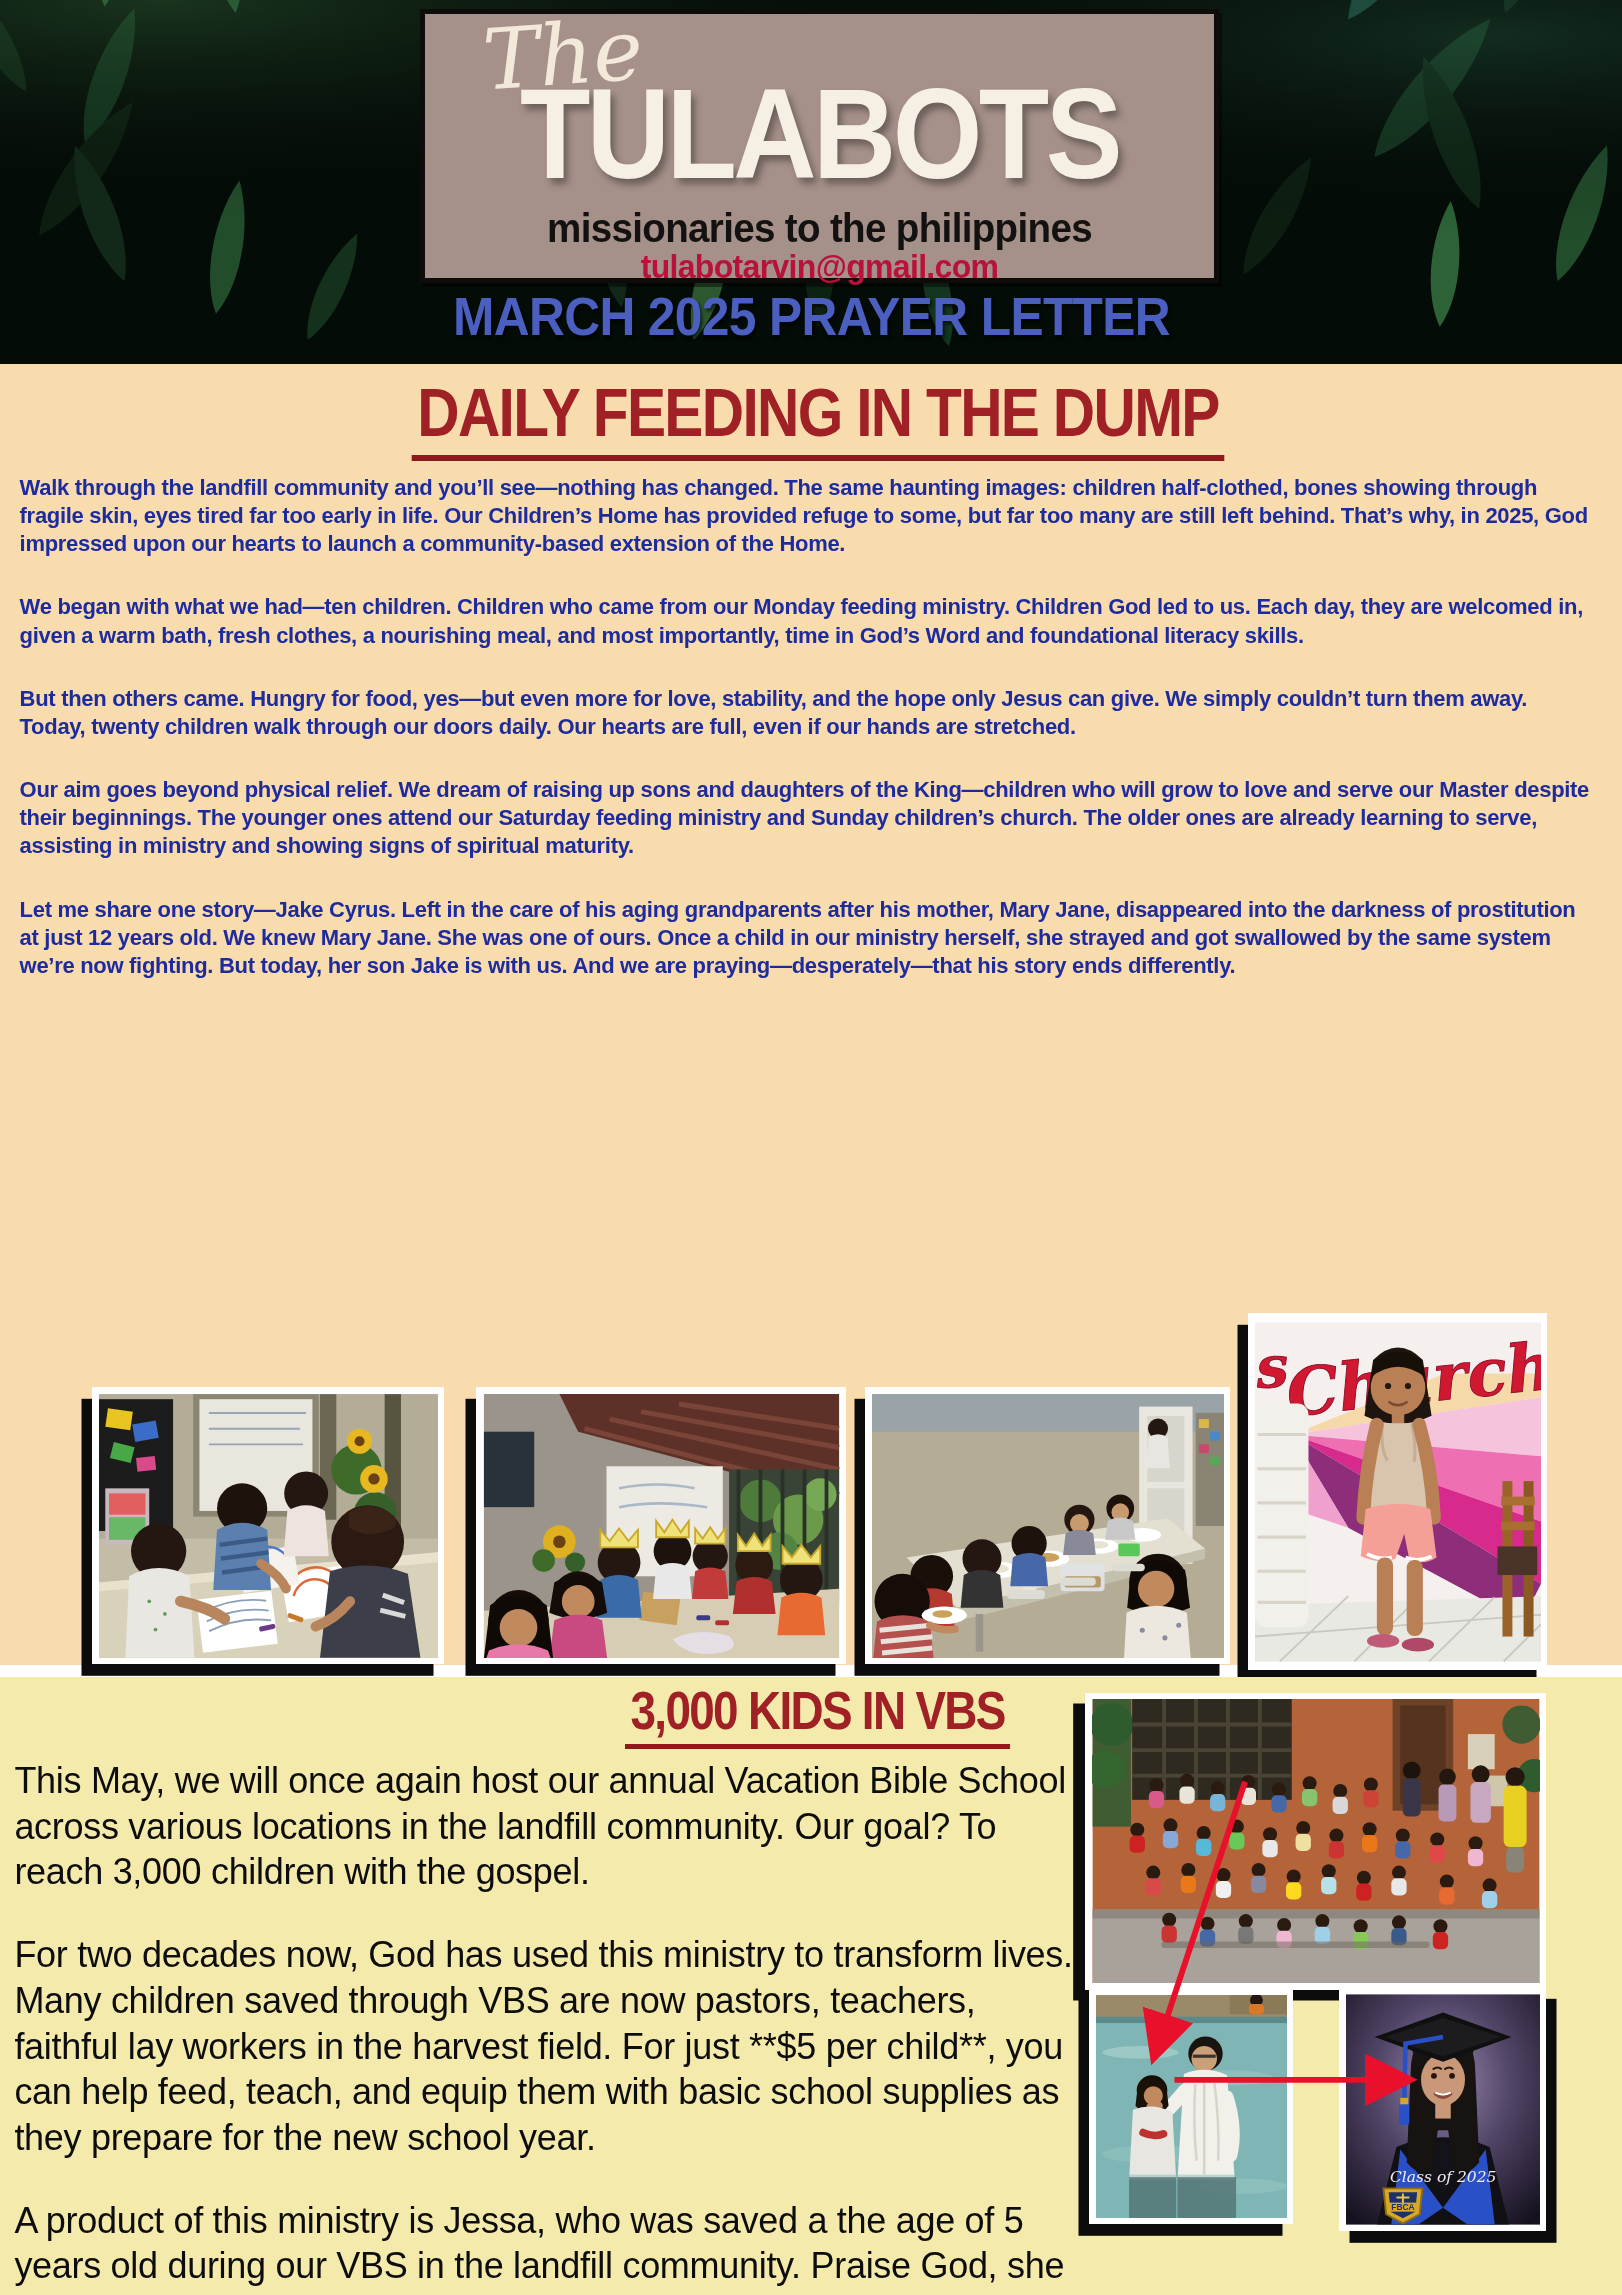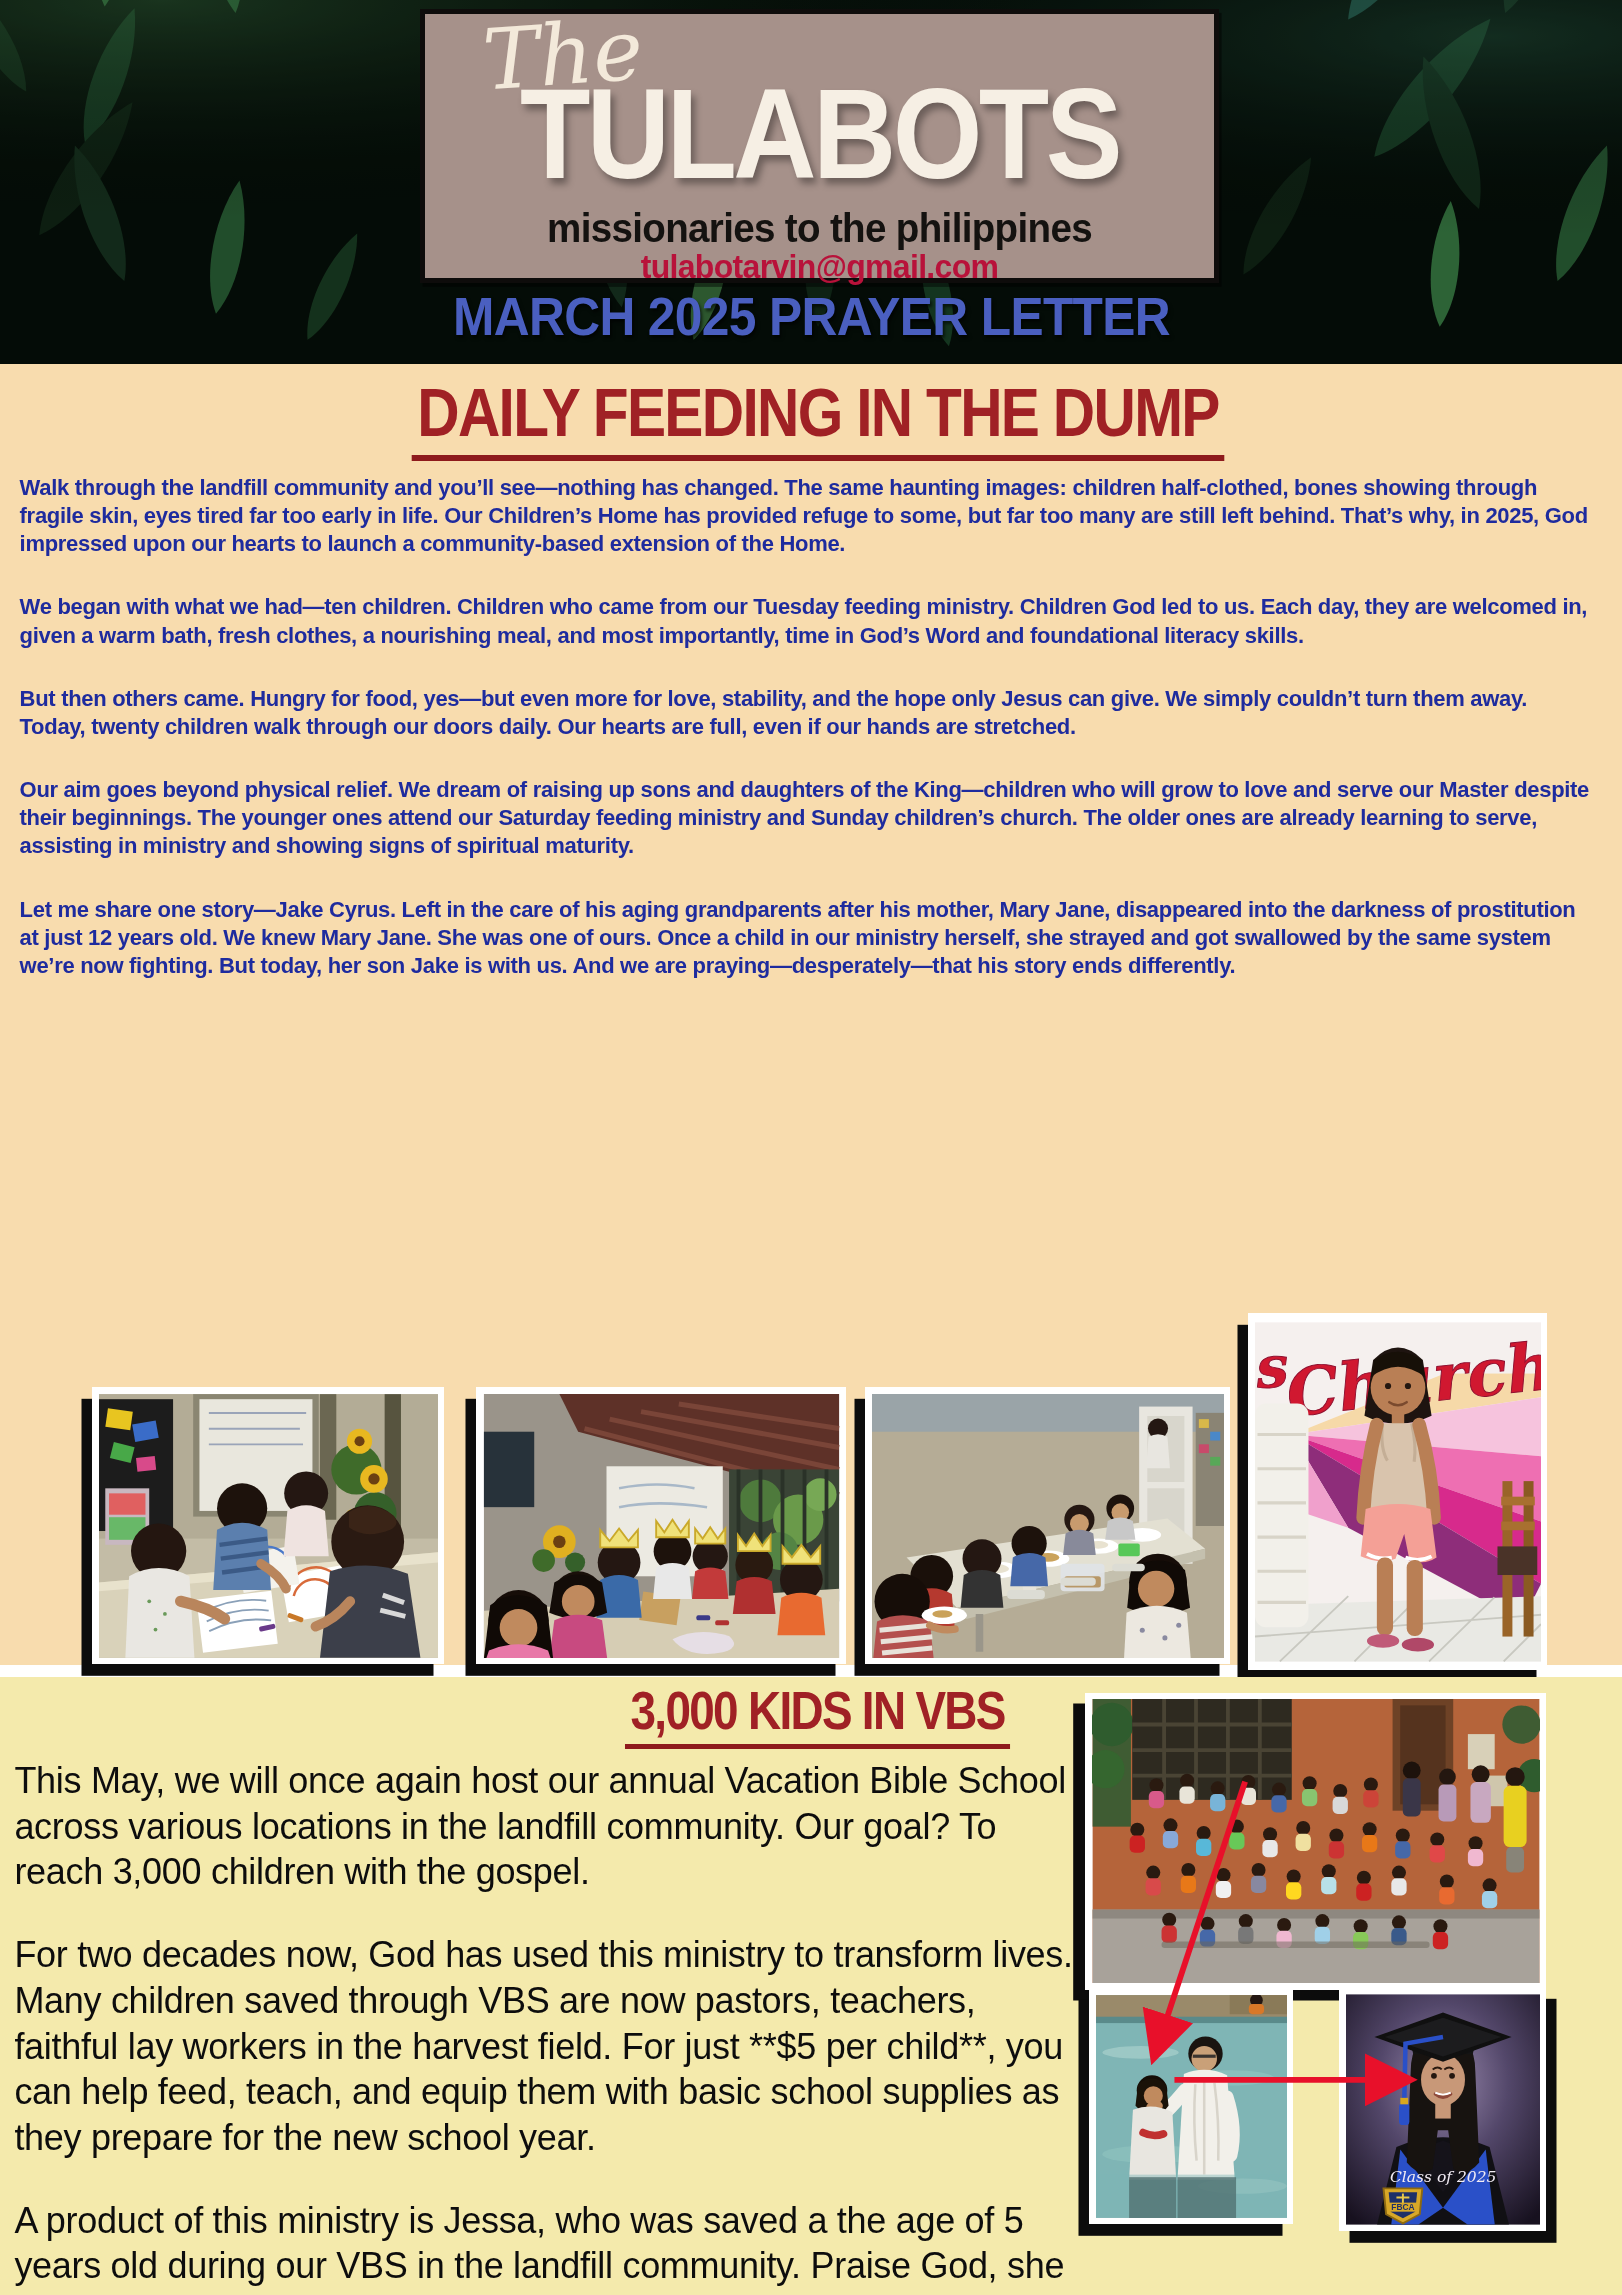--- a/index.html
+++ b/index.html
@@ -110,21 +110,21 @@
   </div>
 
   <div class="banner-line">MARCH 2025 PRAYER LETTER</div>
 
   <div class="sec-feeding">
     <div class="h-red-wrap" style="top:13px;">
       <span class="h-red">DAILY FEEDING IN THE DUMP</span>
     </div>
     <div class="feed-text">
       <p>Walk through the landfill community and you’ll see—nothing has changed. The same haunting images: children half-clothed, bones showing through fragile skin, eyes tired far too early in life. Our Children’s Home has provided refuge to some, but far too many are still left behind. That’s why, in 2025, God impressed upon our hearts to launch a community-based extension of the Home.</p>
-      <p>We began with what we had—ten children. Children who came from our Tuesday feeding ministry. Children God led to us. Each day, they are welcomed in, given a warm bath, fresh clothes, a nourishing meal, and most importantly, time in God’s Word and foundational literacy skills.</p>
+      <p>We began with what we had—ten children. Children who came from our Monday feeding ministry. Children God led to us. Each day, they are welcomed in, given a warm bath, fresh clothes, a nourishing meal, and most importantly, time in God’s Word and foundational literacy skills.</p>
       <p>But then others came. Hungry for food, yes—but even more for love, stability, and the hope only Jesus can give. We simply couldn’t turn them away. Today, twenty children walk through our doors daily. Our hearts are full, even if our hands are stretched.</p>
       <p>Our aim goes beyond physical relief. We dream of raising up sons and daughters of the King—children who will grow to love and serve our Master despite their beginnings. The younger ones attend our Saturday feeding ministry and Sunday children’s church. The older ones are already learning to serve, assisting in ministry and showing signs of spiritual maturity.</p>
       <p>Let me share one story—Jake Cyrus. Left in the care of his aging grandparents after his mother, Mary Jane, disappeared into the darkness of prostitution at just 12 years old. We knew Mary Jane. She was one of ours. Once a child in our ministry herself, she strayed and got swallowed by the same system we’re now fighting. But today, her son Jake is with us. And we are praying—desperately—that his story ends differently.</p>
     </div>
 
     <div class="photo" style="left:92px;top:1023px;">
       <svg width="339" height="264" viewBox="0 0 540 420">
         <rect width="540" height="420" fill="#c3bca6"></rect>
         <rect x="0" y="0" width="540" height="230" fill="#b3ac96"></rect>
         <rect x="0" y="8" width="118" height="210" fill="#1c1c1c"></rect>

